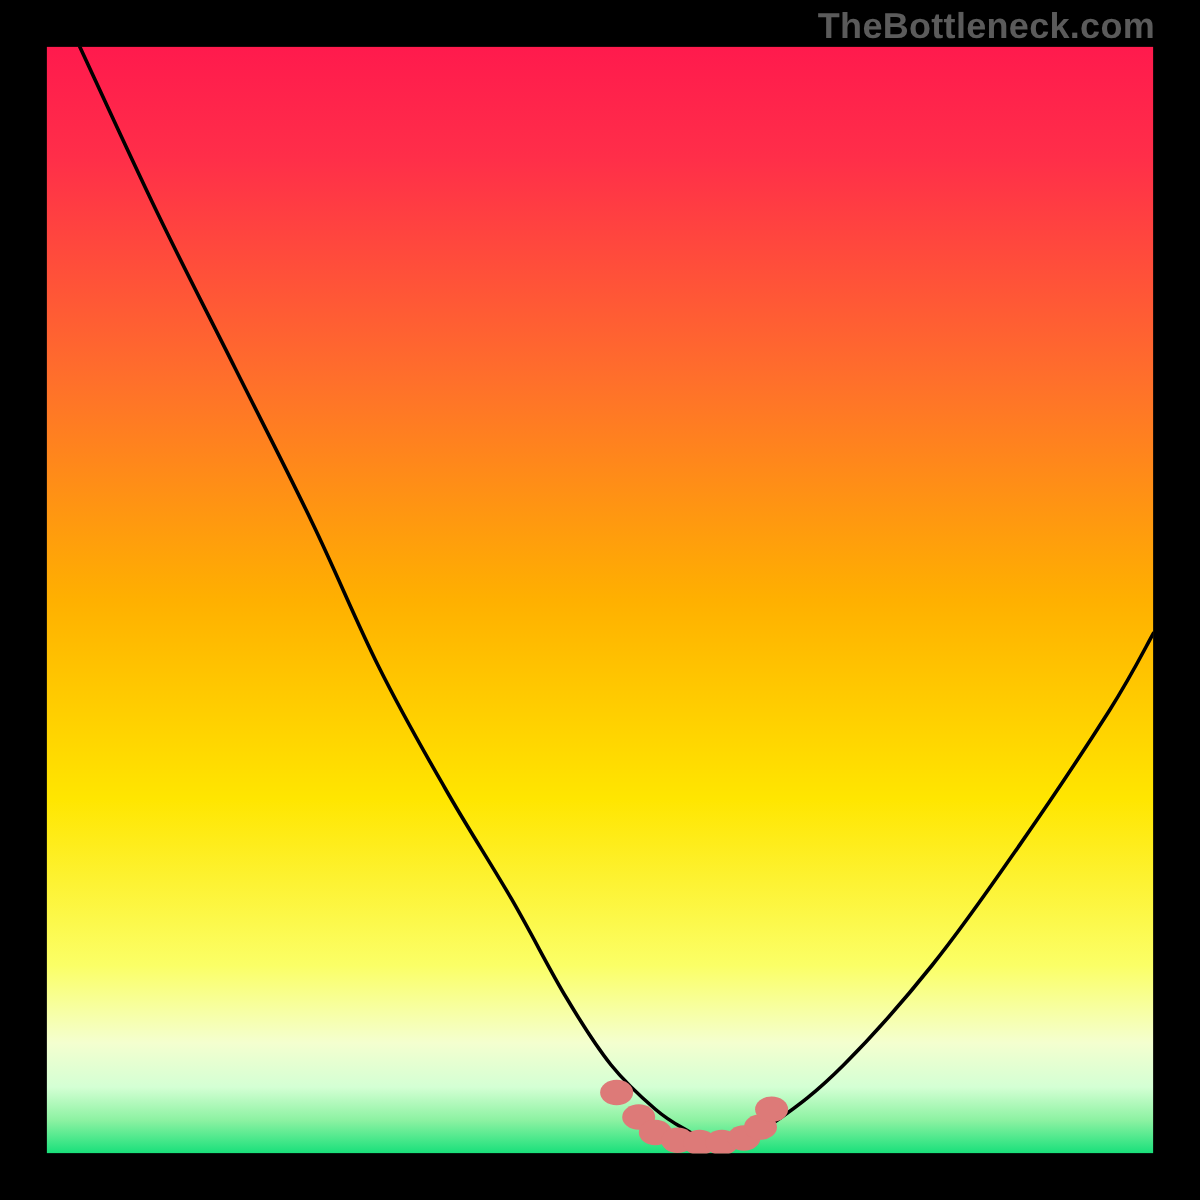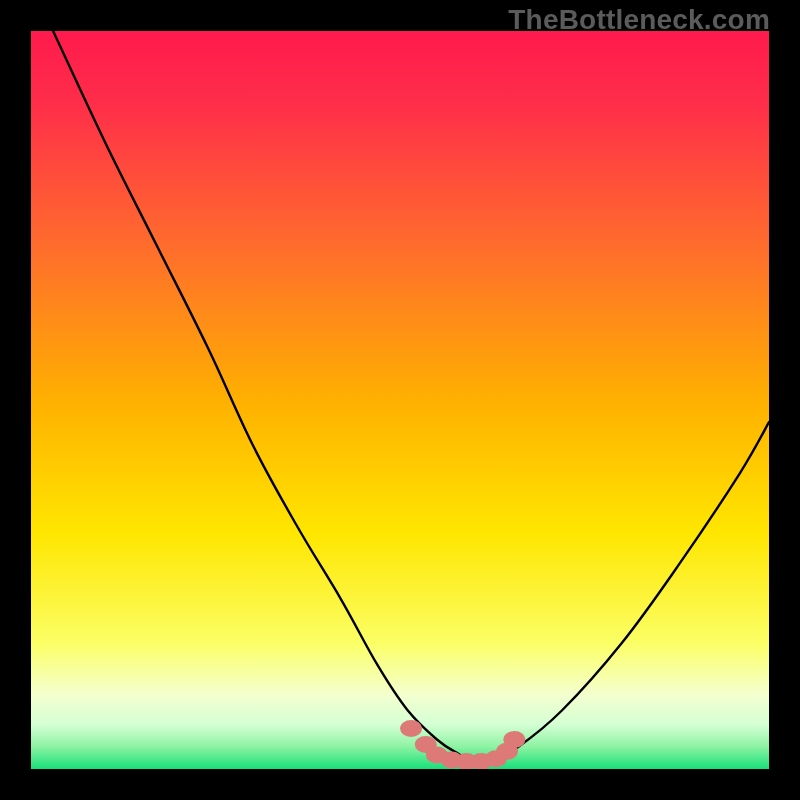--- a/index.html
+++ b/index.html
@@ -39,21 +39,21 @@
     top: 0;
     width: 738px;
     height: 738px;
     overflow: visible;
   }
   .watermark {
     position: absolute;
     top: 4px;
     right: 30px;
     font-family: Arial, Helvetica, sans-serif;
-    font-size: 28px;
+    font-size: 24px;
     font-weight: 600;
     color: #5b5b5b;
     letter-spacing: 0.2px;
   }
 </style>
 </head>
 <body>
 
 <div class="frame">
 

